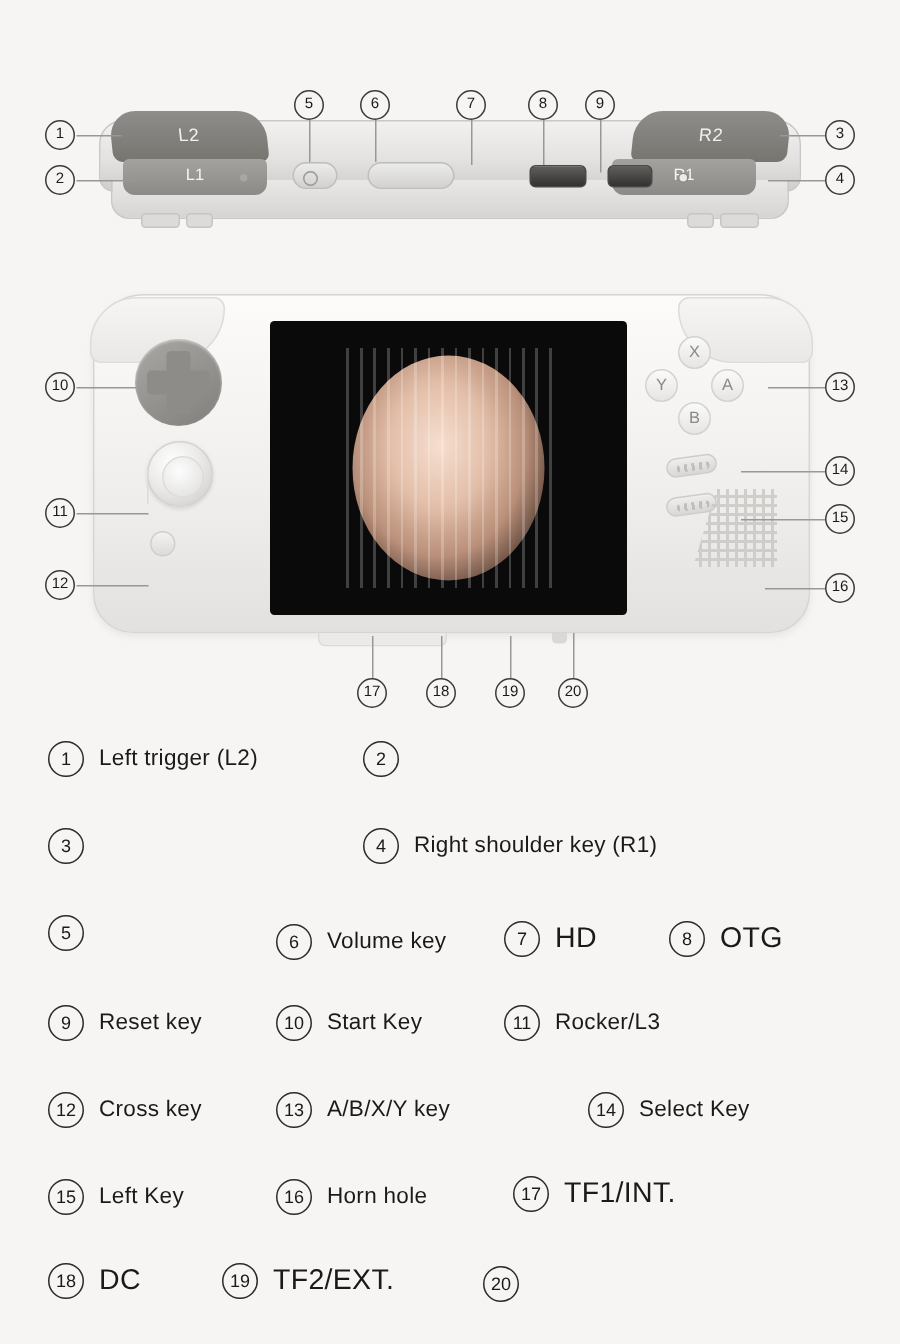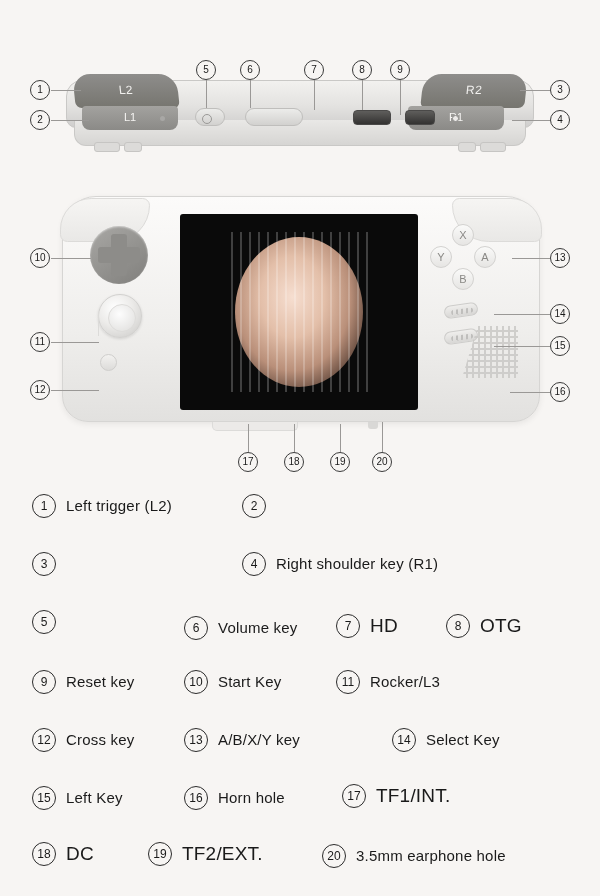--- a/index.html
+++ b/index.html
@@ -476,17 +476,16 @@
     <div class="item" style="left:8px; top:364px;">
       <div class="num">18</div>
       <div class="txt big">DC</div>
     </div>
     <div class="item" style="left:124px; top:364px;">
       <div class="num">19</div>
       <div class="txt big">TF2/EXT.</div>
     </div>
     <div class="item" style="left:298px; top:366px;">
       <div class="num">20</div>
-      <div class="txt">3.5mm earphone hole</div>
     </div>
 
   </div>
 </div>
 
 </body></html>

